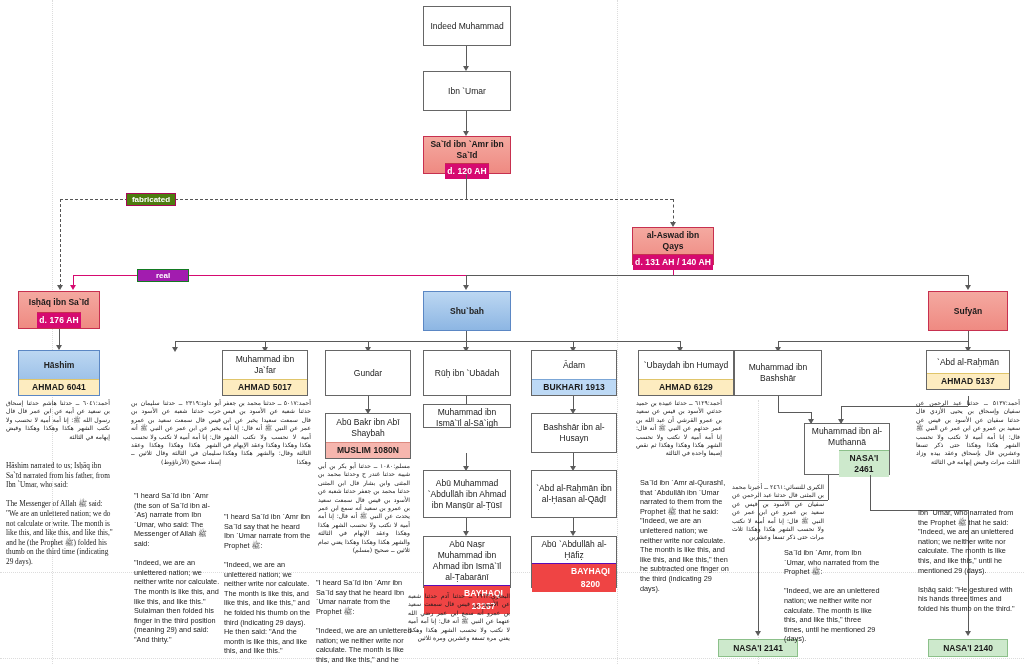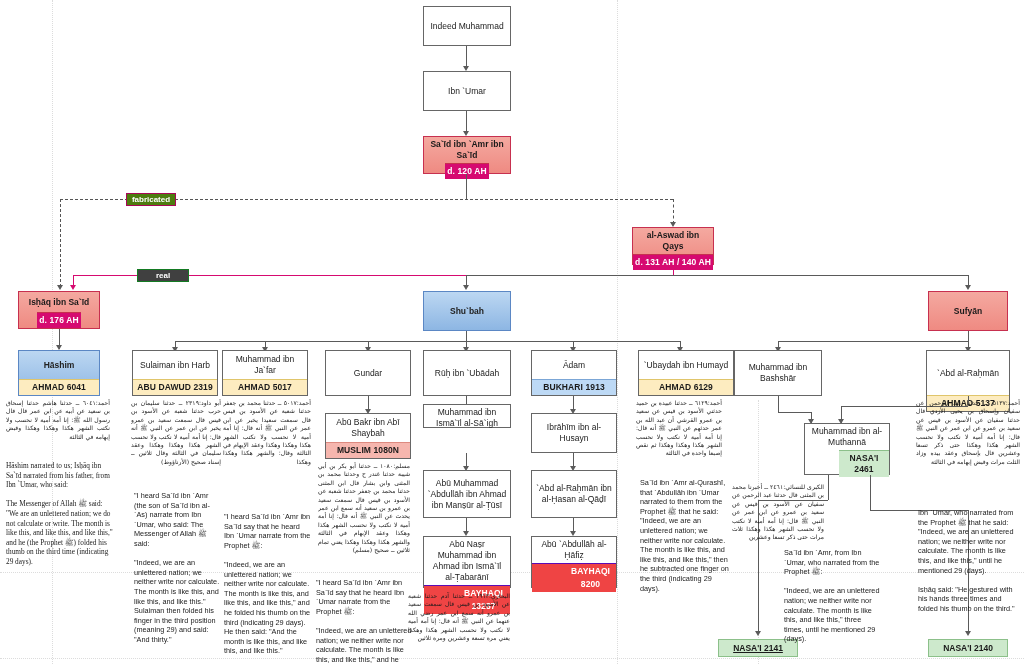--- a/index.html
+++ b/index.html
@@ -103,21 +103,21 @@
     font-weight: bold;
     color: #ffffff;
     text-align: center;
     line-height: 12px;
     padding: 0 4px;
     display: flex;
     align-items: center;
     justify-content: center;
   }
   .pill.fabricated { background: #4d7c0f; border: 1px solid #a80758; }
-  .pill.real       { background: #404040; border: 1px solid #137a22; }
+  .pill.real       { background: #a21caf; border: 1px solid #137a22; }
 
   
   .ln { position: absolute; background: #5a5a5a; }
   .ln.h { height: 1px; }
   .ln.v { width: 1px; }
   .ln.pinkh { height: 1px; background: #d60a70; }
   .ln.pinkv { width: 1px; background: #d60a70; }
   .dash-v {
     position: absolute;
     width: 0; border-left: 1px dashed #555;
@@ -259,24 +259,20 @@
   <div class="ln v" style="left:778px; top:341px; height:9px;"></div>
   <div class="arrow" style="left:775px; top:347px;"></div>
   <div class="ln v" style="left:968px; top:341px; height:9px;"></div>
   <div class="arrow" style="left:965px; top:347px;"></div>
 
   <div class="node blue" style="left:18px; top:350px; width:82px; height:46px;">
     <div class="name">Hāshim</div>
     <div class="tag ahmad">AHMAD 6041</div>
   </div>
 
-  <div class="node" style="left:132px; top:350px; width:86px; height:46px;">
-    <div class="name">Sulaiman ibn Harb</div>
-    <div class="tag abudawud">ABU DAWUD 2319</div>
-  </div>
 
   <div class="node" style="left:222px; top:350px; width:86px; height:46px;">
     <div class="name">Muhammad ibn Ja`far</div>
     <div class="tag ahmad">AHMAD 5017</div>
   </div>
 
   <div class="node" style="left:325px; top:350px; width:86px; height:46px;">
     <div class="name">Gundar</div>
   </div>
 
@@ -291,21 +287,21 @@
 
   <div class="node" style="left:638px; top:350px; width:96px; height:46px;">
     <div class="name">`Ubaydah ibn Humayd</div>
     <div class="tag ahmad">AHMAD 6129</div>
   </div>
 
   <div class="node" style="left:734px; top:350px; width:88px; height:46px;">
     <div class="name">Muhammad ibn Bashshār</div>
   </div>
 
-  <div class="node" style="left:926px; top:350px; width:84px; height:62px;">
+  <div class="node" style="left:926px; top:350px; width:84px; height:40px;">
     <div class="name">`Abd al-Raḥmān</div>
     <div class="tag ahmad">AHMAD 5137</div>
   </div>
 
   <div class="ln v" style="left:368px; top:396px; height:16px;"></div>
   <div class="arrow" style="left:365px; top:409px;"></div>
 
   <div class="ln v" style="left:466px; top:396px; height:16px;"></div>
   <div class="arrow" style="left:463px; top:409px;"></div>
 
@@ -325,21 +321,21 @@
   <div class="node" style="left:325px; top:413px; width:86px; height:46px;">
     <div class="name">Abū Bakr ibn Abī Shaybah</div>
     <div class="tag muslim">MUSLIM 1080N</div>
   </div>
 
   <div class="node" style="left:423px; top:404px; width:88px; height:24px;">
     <div class="name">Muhammad ibn Ismā`īl al-Sā`igh</div>
   </div>
 
   <div class="node" style="left:531px; top:413px; width:86px; height:40px;">
-    <div class="name">Ibrāhīm ibn al-Husayn</div>
+    <div class="name">Bashshār ibn al-Husayn</div>
   </div>
 
   <div class="node" style="left:804px; top:423px; width:86px; height:52px;">
     <div class="name">Muhammad ibn al-Muthannā</div>
     <div class="tag nasai" style="width:46px; margin-left:auto; line-height:11px; padding:2px;">NASA'I 2461</div>
   </div>
 
   <div class="ln v" style="left:466px; top:453px; height:16px;"></div>
   <div class="arrow" style="left:463px; top:466px;"></div>
 
@@ -372,21 +368,21 @@
   <div class="ln v" style="left:828px; top:475px; height:25px;"></div>
   <div class="ln h" style="left:758px; top:500px; width:70px;"></div>
   <div class="ln v" style="left:758px; top:500px; height:134px;"></div>
   <div class="arrow" style="left:755px; top:631px;"></div>
 
   <div class="ln v" style="left:870px; top:475px; height:35px;"></div>
   <div class="ln h" style="left:870px; top:510px; width:98px;"></div>
   <div class="ln v" style="left:968px; top:510px; height:124px;"></div>
   <div class="arrow" style="left:965px; top:631px;"></div>
 
-  <div class="chip" style="left:718px; top:639px; width:80px; height:18px;text-decoration:underline;">NASA'I 2141</div>
+  <div class="chip" style="left:718px; top:639px; width:80px; height:18px;">NASA'I 2141</div>
   <div class="chip" style="left:928px; top:639px; width:80px; height:18px;">NASA'I 2140</div>
 
   <div class="arabic" style="left:6px; top:399px; width:104px; height:56px;">أحمد:٦٠٤١ ــ حدثنا هاشم حدثنا إسحاق بن سعيد عن أبيه عن ابن عمر قال قال رسول الله ﷺ: إنا أمة أمية لا نحسب ولا نكتب الشهر هكذا وهكذا وهكذا وقبض إبهامه في الثالثة</div>
 
   <div class="arabic" style="left:131px; top:399px; width:90px; height:90px;">أبو داود:٢٣١٩ ــ حدثنا سليمان بن حرب حدثنا شعبة عن الأسود بن قيس قال سمعت سعيد بن عمرو يخبر عن ابن عمر عن النبي ﷺ أنه قال: إنا أمة أمية لا نكتب ولا نحسب الشهر هكذا وهكذا وهكذا وعقد سليمان في الثالثة وقال ثلاثين ــ إسناد صحيح (الأرناؤوط)</div>
 
   <div class="arabic" style="left:223px; top:399px; width:88px; height:90px;">أحمد:٥٠١٧ ــ حدثنا محمد بن جعفر حدثنا شعبة عن الأسود بن قيس قال سمعت سعيدا يخبر عن ابن عمر عن النبي ﷺ أنه قال: إنا أمة أمية لا نحسب ولا نكتب الشهر هكذا وهكذا وهكذا وعقد الإبهام في الثالثة وقال: والشهر هكذا وهكذا وهكذا</div>
 
   <div class="arabic" style="left:318px; top:462px; width:92px; height:106px;">مسلم:١٠٨٠ ــ حدثنا أبو بكر بن أبي شيبة حدثنا غندر ح وحدثنا محمد بن المثنى وابن بشار قال ابن المثنى حدثنا محمد بن جعفر حدثنا شعبة عن الأسود بن قيس قال سمعت سعيد بن عمرو بن سعيد أنه سمع ابن عمر يحدث عن النبي ﷺ أنه قال: إنا أمة أمية لا نكتب ولا نحسب الشهر هكذا وهكذا وعقد الإبهام في الثالثة والشهر هكذا وهكذا وهكذا يعني تمام ثلاثين ــ صحيح (مسلم)</div>
 

